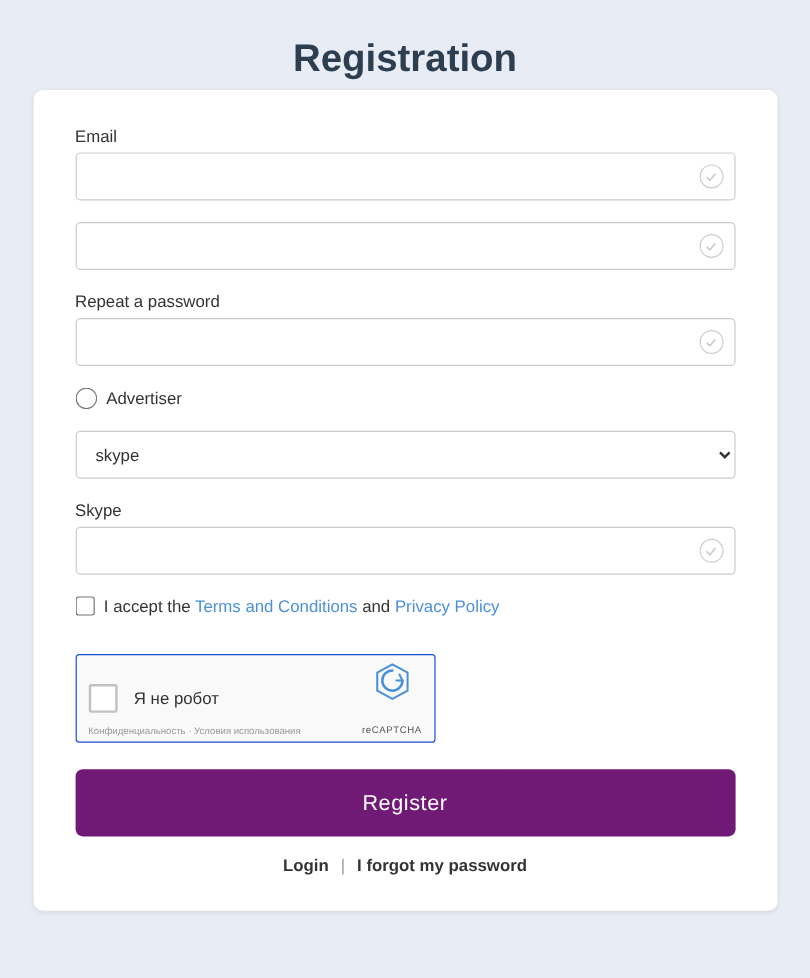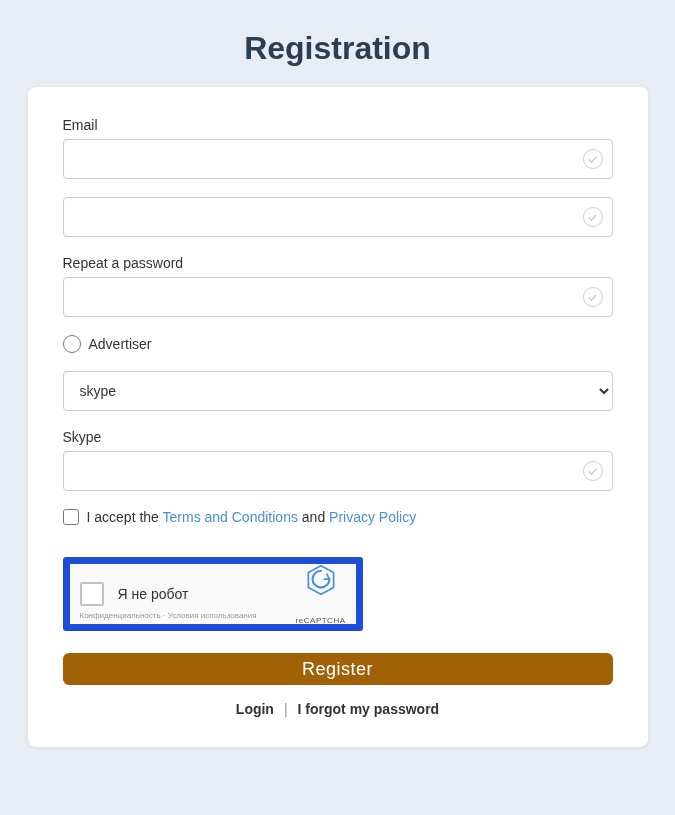--- a/index.html
+++ b/index.html
@@ -16,21 +16,21 @@
       display: flex;
       flex-direction: column;
       align-items: center;
       padding: 20px 0 40px 0;
     }
 
     .page-title {
       font-size: 32px;
       font-weight: bold;
       color: #2c3e50;
-      margin-bottom: 20px;
+      margin-bottom: 8px;
       margin-top: 10px;
       text-align: center;
     }
 
     .form-card {
       background: #fff;
       border-radius: 8px;
       padding: 30px 35px;
       width: 620px;
       box-shadow: 0 1px 4px rgba(0,0,0,0.08);
@@ -144,21 +144,21 @@
     }
 
     .checkbox-label a {
       color: #4a90d9;
       text-decoration: none;
     }
 
     .recaptcha-box {
       width: 300px;
       height: 74px;
-      border: 7px solid #1d4ed8;
+      border: 1px solid #1d4ed8;
       border-radius: 3px;
       background: #f9f9f9;
       display: flex;
       align-items: center;
       padding: 0 10px;
       margin-bottom: 22px;
       position: relative;
     }
 
     .recaptcha-checkbox {
@@ -199,22 +199,22 @@
     .recaptcha-small-text {
       font-size: 8px;
       color: #999;
       position: absolute;
       bottom: 4px;
       left: 10px;
     }
 
     .register-btn {
       width: 100%;
-      height: 32px;
-      background: #a16207;
+      height: 56px;
+      background: #701a75;
       border: none;
       border-radius: 6px;
       color: #fff;
       font-size: 18px;
       cursor: pointer;
       margin-bottom: 16px;
       letter-spacing: 0.5px;
     }
 
     .footer-links {

